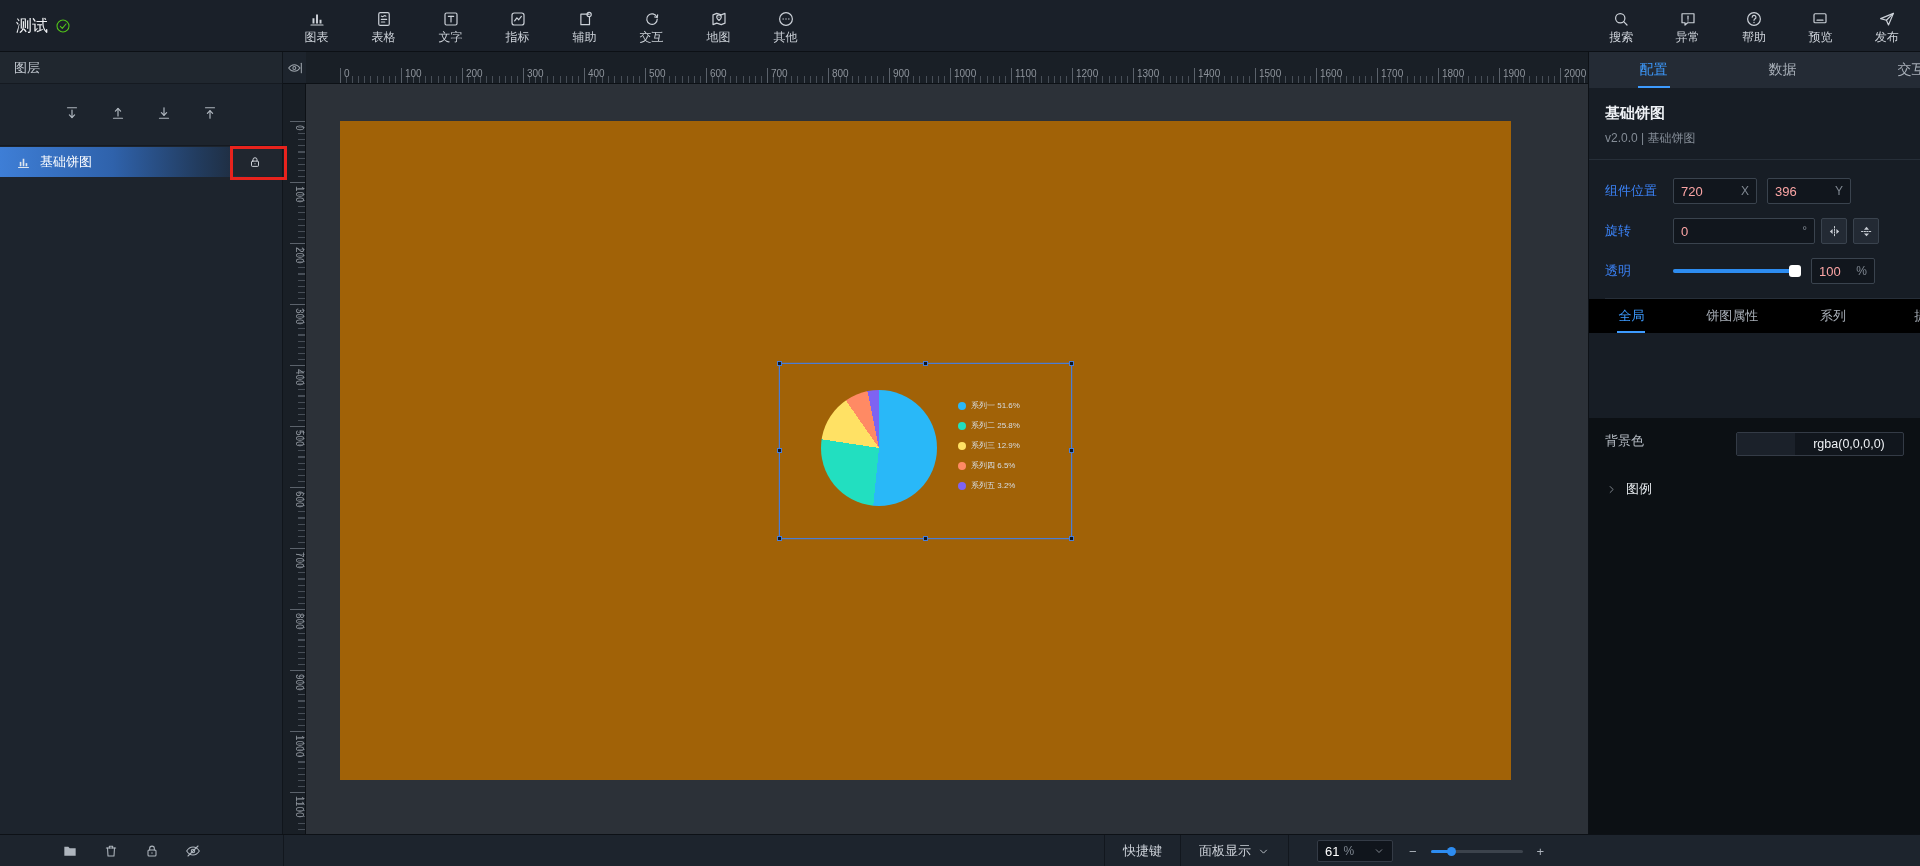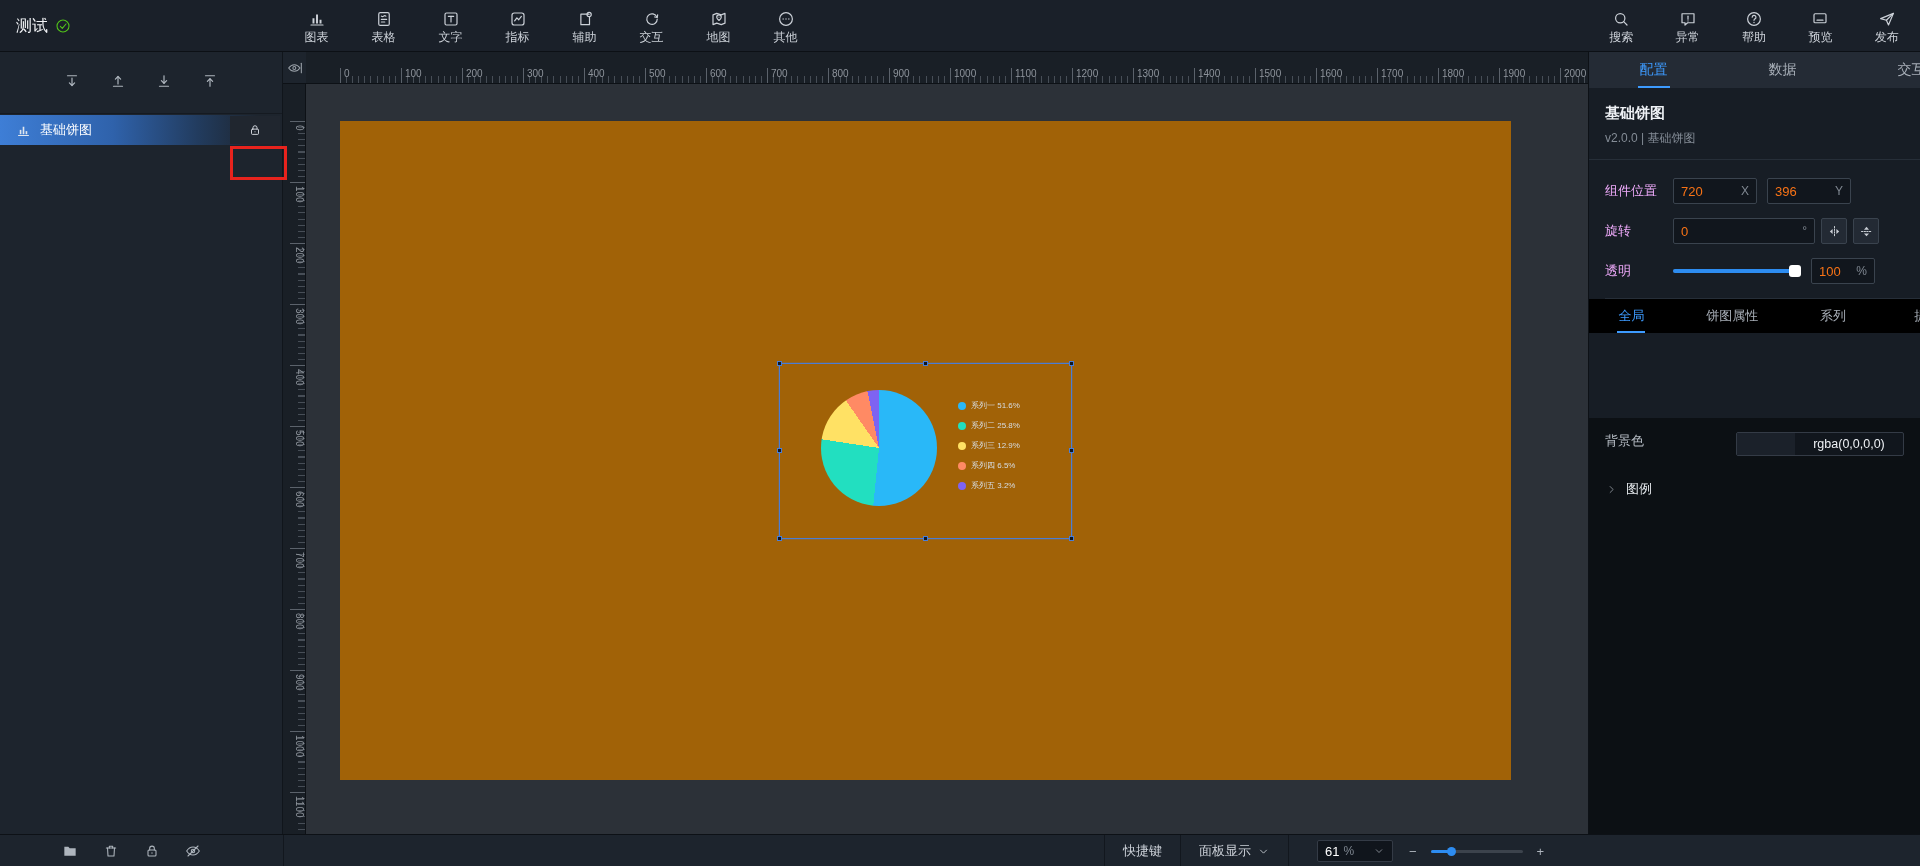--- a/index.html
+++ b/index.html
@@ -67,23 +67,23 @@
   .config-panel { position:absolute; left:1588px; top:52px; width:388px; height:782px; background:#171d25; border-left:1px solid #0d1116; }
   .cfg-tabs { height:36px; display:flex; background:#242b35; }
   .cfg-tab { flex:1; display:flex; align-items:center; justify-content:center; font-size:14px; color:#a9b0b9; position:relative; cursor:pointer; }
   .cfg-tab.active { color:#3d9bff; }
   .cfg-tab.active::after { content:""; position:absolute; bottom:0; left:50%; margin-left:-16px; width:32px; height:2px; background:#3d9bff; }
   .cfg-head { padding:16px 16px 12px; border-bottom:1px solid #262e38; }
   .cfg-title { font-size:15px; font-weight:bold; color:#eef1f5; }
   .cfg-sub { margin-top:7px; font-size:12px; color:#848c96; }
   .cfg-rows { padding:4px 16px 0; }
   .cfg-row { display:flex; align-items:center; height:26px; margin:14px 0; }
-  .cfg-label { width:68px; font-size:13px; color:#f0abfc; flex:none; }
+  .cfg-label { width:68px; font-size:13px; color:#3b82f6; flex:none; }
   .num-box { display:flex; align-items:center; background:#11161d; border:1px solid #3a434e; border-radius:2px; height:26px; padding:0 7px; }
-  .num-box input { flex:1; min-width:0; background:transparent; border:none; outline:none; color:#f97316; font-size:13px; font-family:inherit; }
+  .num-box input { flex:1; min-width:0; background:transparent; border:none; outline:none; color:#fca5a5; font-size:13px; font-family:inherit; }
   .num-box .unit { font-size:12px; color:#7f8791; margin-left:4px; flex:none; }
   .w84{width:84px}.w80{width:80px}.w142{width:142px}.w64{width:64px}
   .link-ic { width:18px; display:flex; justify-content:center; color:#9aa1a9; margin:0 2px; }
   .sq-btn { width:26px; height:26px; margin-left:6px; background:#232a34; border:1px solid #3a434e; border-radius:2px; display:flex; align-items:center; justify-content:center; color:#c9ced5; cursor:pointer; }
   .slider { position:relative; width:128px; height:26px; margin-right:10px; }
   .slider .track { position:absolute; left:0; right:0; top:11px; height:4px; border-radius:2px; background:#3a434e; }
   .slider .fill { position:absolute; left:0; top:11px; height:4px; border-radius:2px; background:#2d8cf0; }
   .slider .knob { position:absolute; top:7px; width:12px; height:12px; border-radius:3px; background:#fff; }
   .cfg-divider { height:1px; background:#262e38; margin-top:4px; }
   .sub-tabs { height:34px; display:flex; background:#000000;gap:16px; }
@@ -265,20 +265,21 @@
               <path d="M3.5 11.5L20.5 4.5 14 20l-2.8-6.3z"></path>
               <path d="M11.2 13.7l9.3-9.2"></path>
             </svg>
           </span>
           <span class="lbl">发布</span>
         </div>
       </nav>
   </header>
 
   <aside class="layers-panel">
+    <div class="panel-title">图层</div>
     <div class="order-btns" id="order-btns">
         <button class="order-btn"><span class="icon ">
             <svg width="18" height="18" viewBox="0 0 24 24" fill="none" stroke="currentColor" stroke-width="1.6" stroke-linecap="round" stroke-linejoin="round">
               <path d="M6 5h12"></path>
               <path d="M12 8v10"></path>
               <polyline points="8.5,14.5 12,18 15.5,14.5"></polyline>
             </svg>
           </span></button>
         <button class="order-btn"><span class="icon ">
             <svg width="18" height="18" viewBox="0 0 24 24" fill="none" stroke="currentColor" stroke-width="1.6" stroke-linecap="round" stroke-linejoin="round">

